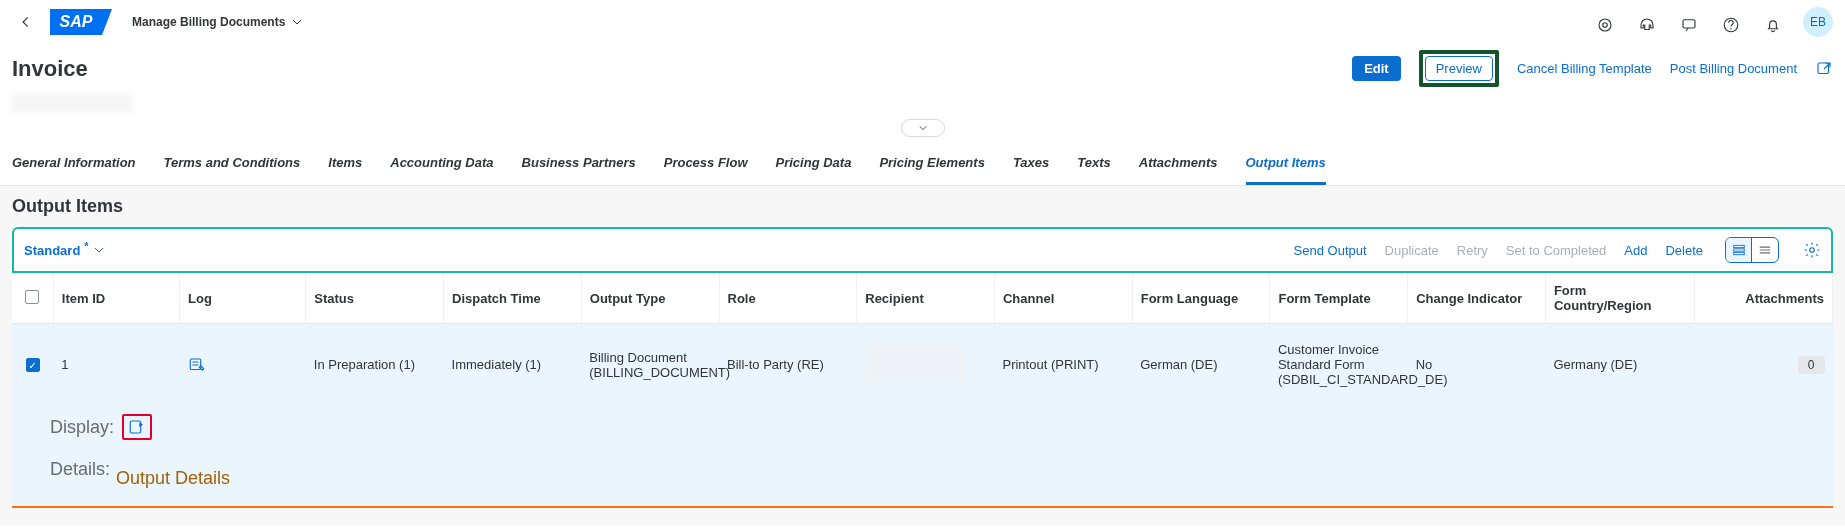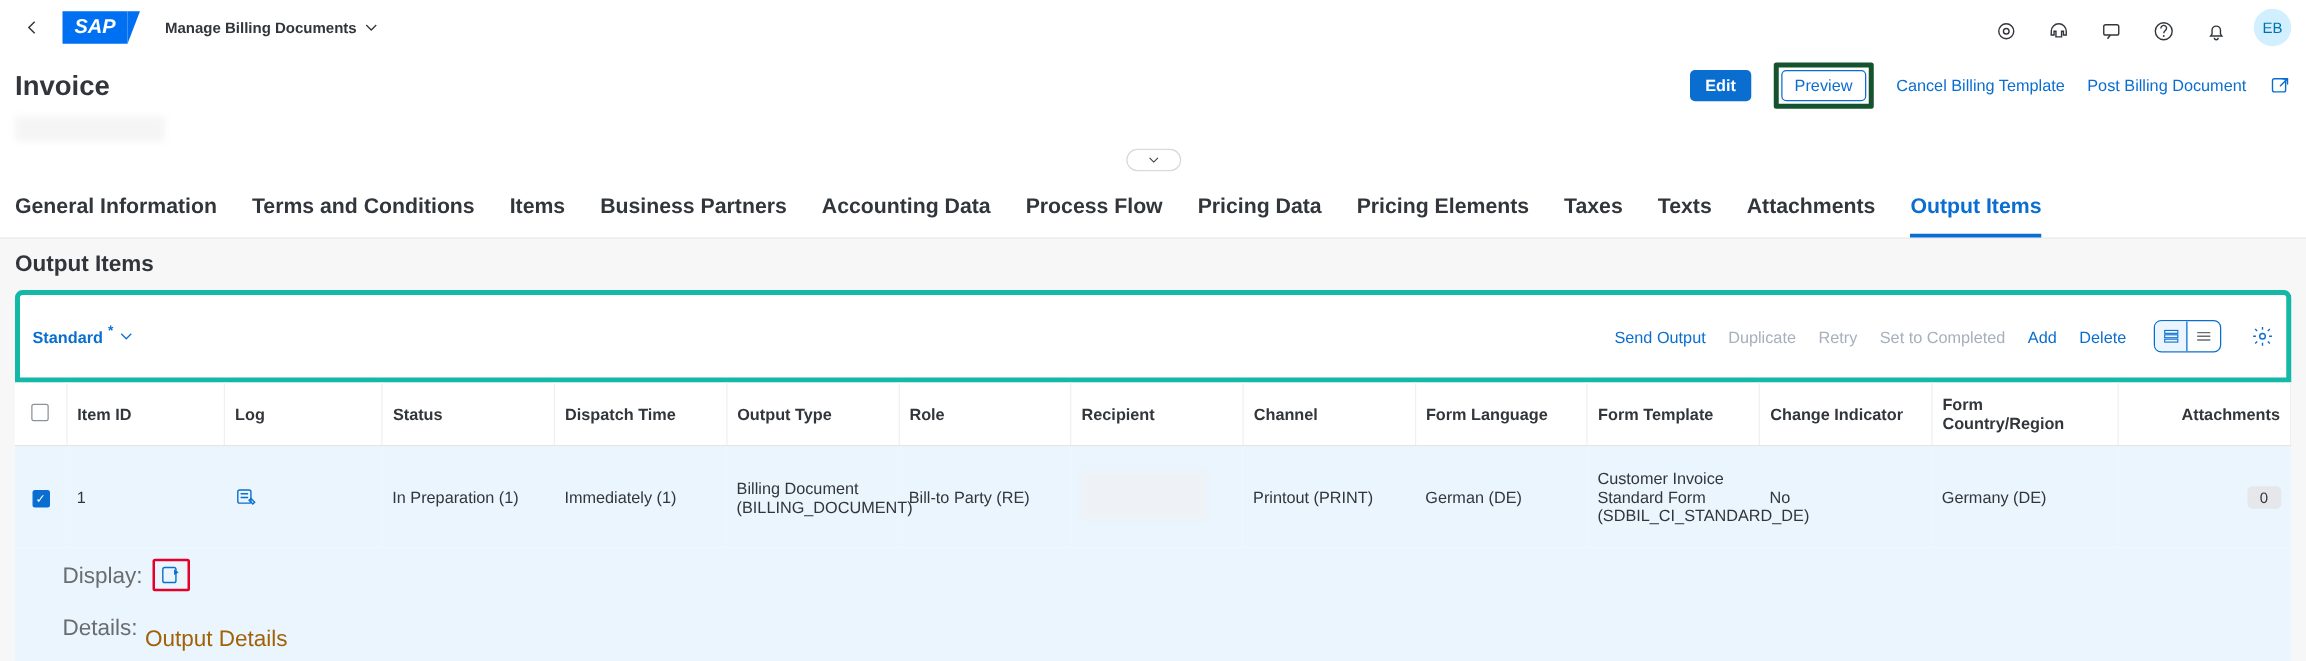--- a/index.html
+++ b/index.html
@@ -179,46 +179,47 @@
   .tab-bar {
     display:flex;
     gap:28px;
     padding:0 12px;
     border-bottom:1px solid #e5e5e5;
     margin-top:6px;
     background:#fff;
   }
   .tab-item {
     padding:12px 0;
-    font-size:17px;
+    font-size:13px;
     color:#32363a;
     font-weight:600;
     cursor:pointer;
     border-bottom:3px solid transparent;
+    font-style:italic;
   }
   .tab-item.active {
     color:#0a6ed1;
     border-bottom-color:#0a6ed1;
   }
   
   .section-bg {
     background:#f7f7f7;
     padding:10px 12px 18px 12px;
   }
   .section-title {
     font-size:18px;
     font-weight:700;
     color:#32363a;
   }
   .toolbar-card {
     background:#fff;
-    border:4px solid #14b8a6;
+    border:2px solid #14b8a6;
     border-radius:6px 6px 0 0;
     margin-top:10px;
-    padding:20px 10px;
+    padding:8px 10px;
     display:flex;
   }
   .variant {
     color:#0a6ed1;
     font-weight:600;
     display:flex;
     align-items:center;
     gap:4px;
     cursor:pointer;
   }
@@ -407,22 +408,22 @@
           <path d="M4 8l8 8 8-8" fill="none" stroke="currentColor" stroke-width="2"></path>
         </svg>
     </div>
   </div>
 </div>
 
 <div class="tab-bar" id="tab-bar">
     <div class="tab-item">General Information</div>
     <div class="tab-item">Terms and Conditions</div>
     <div class="tab-item">Items</div>
+    <div class="tab-item">Accounting Data</div>
     <div class="tab-item">Business Partners</div>
-    <div class="tab-item">Accounting Data</div>
     <div class="tab-item">Process Flow</div>
     <div class="tab-item">Pricing Data</div>
     <div class="tab-item">Pricing Elements</div>
     <div class="tab-item">Taxes</div>
     <div class="tab-item">Texts</div>
     <div class="tab-item">Attachments</div>
     <div class="tab-item active">Output Items</div>
   </div>
 
 <div class="section-bg">

